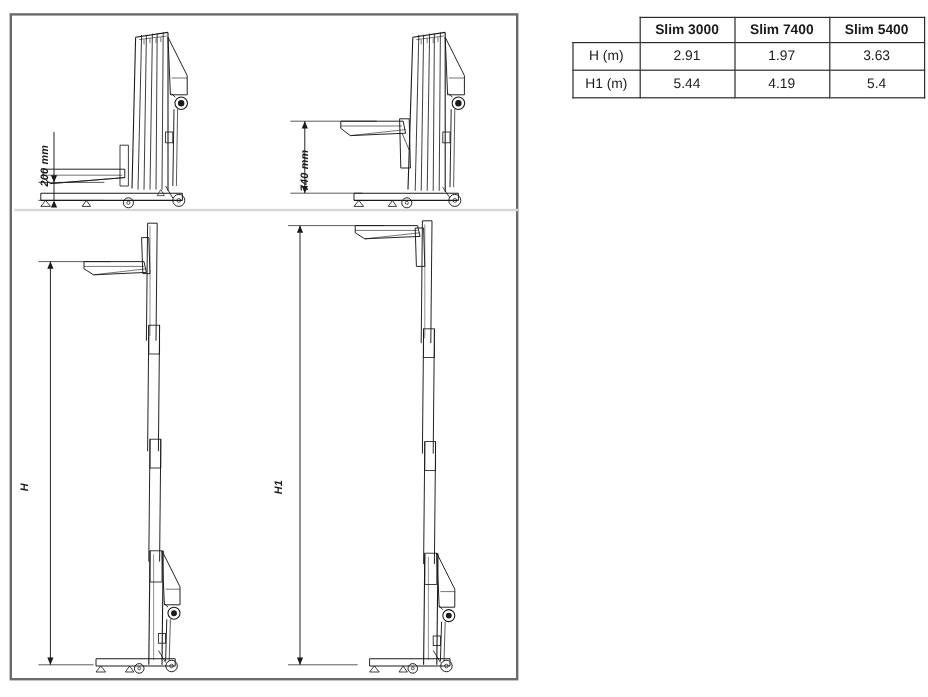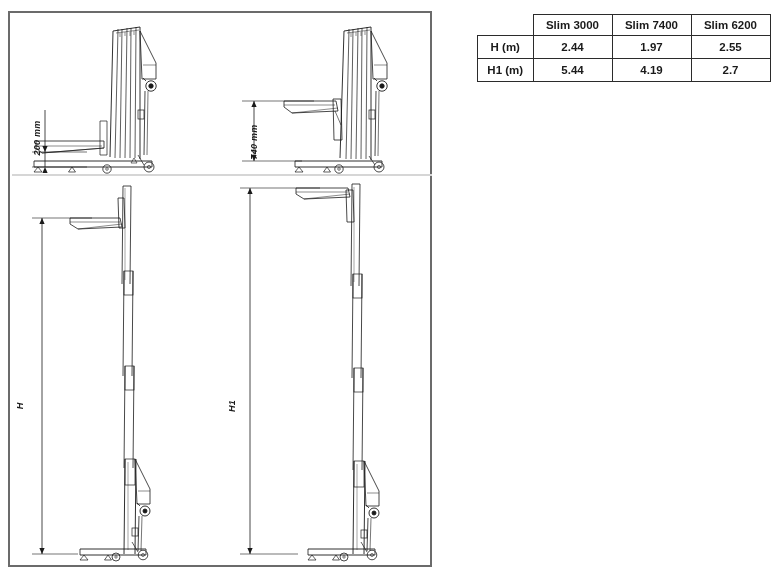--- a/index.html
+++ b/index.html
@@ -92,21 +92,21 @@
     table-layout: fixed;
   }
   table#spec-table td, table#spec-table th {
     border: 1.5px solid #2b2b2b;
     text-align: center;
     vertical-align: middle;
     font-size: 11.5px;
     color: #1a1a1a;
     padding: 0;
     height: 22px;
-    font-weight: bold;
+    font-weight: normal;
   }
   table#spec-table thead th {
     font-weight: bold;
     height: 20px;
   }
   
   table#spec-table .corner-cell {
     border: none;
     background: transparent;
   }
@@ -362,31 +362,31 @@
 
 </div>
 
 <div id="spec-table-wrap">
   <table id="spec-table">
     <thead>
       <tr>
         <th class="corner-cell col-rowhead"></th>
         <th class="col-model">Slim 3000</th>
         <th class="col-model">Slim 7400</th>
-        <th class="col-model">Slim 6200</th>
+        <th class="col-model">Slim 5400</th>
       </tr>
     </thead>
     <tbody>
       <tr>
         <td class="col-rowhead">H (m)</td>
-        <td>2.44</td>
+        <td>2.91</td>
         <td>1.97</td>
-        <td>2.55</td>
+        <td>3.63</td>
       </tr>
       <tr>
         <td class="col-rowhead">H1 (m)</td>
         <td>5.44</td>
         <td>4.19</td>
-        <td>2.7</td>
+        <td>5.4</td>
       </tr>
     </tbody>
   </table>
 </div>
 
 </body></html>

